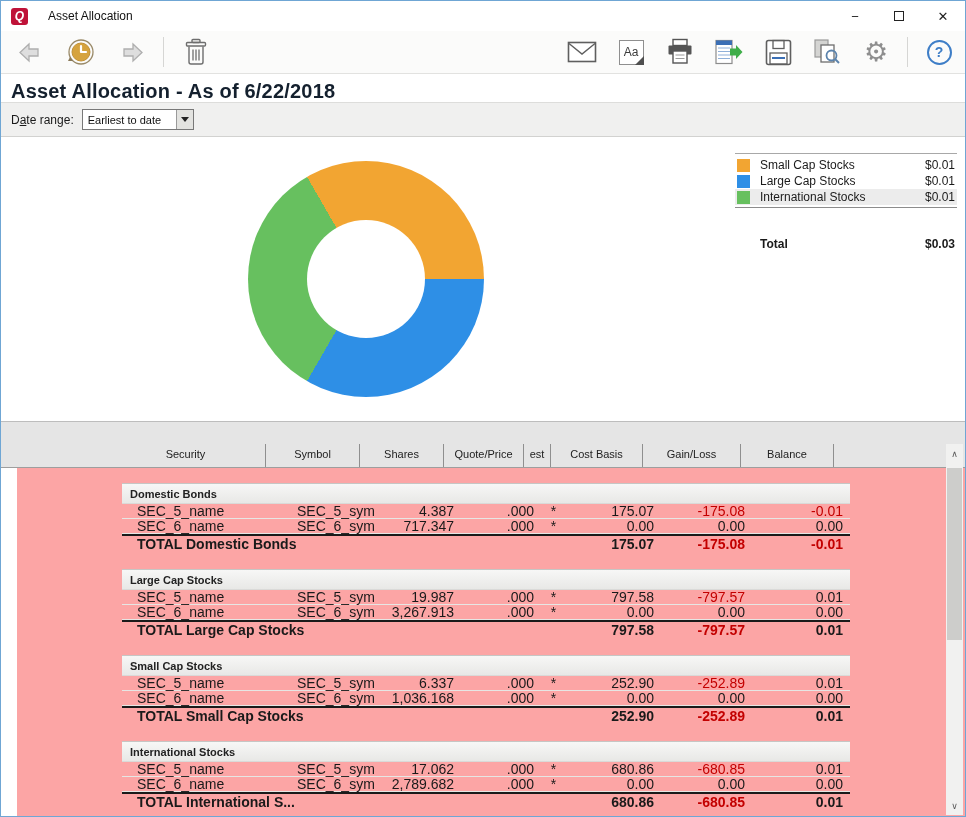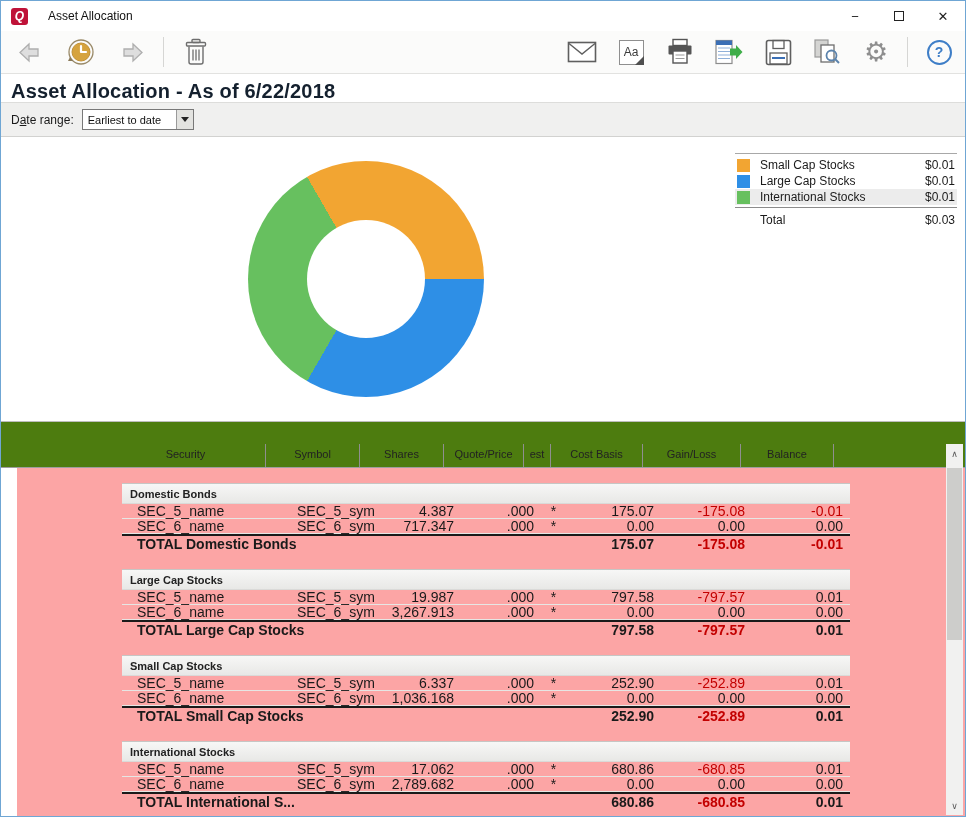--- a/index.html
+++ b/index.html
@@ -39,24 +39,24 @@
   .chart-area { position:absolute; left:0; top:142px; width:100%; height:279px; background:#fff; border-bottom:1px solid #bdbdbd; }
   .donut { position:absolute; left:247px; top:18px; width:236px; height:236px; border-radius:50%; }
   .donut-hole { position:absolute; left:50%; top:50%; width:118px; height:118px; margin:-59px 0 0 -59px; border-radius:50%; background:#fff; }
   .legend { position:absolute; right:8px; top:10px; width:222px; border-top:1px solid #a8a8a8; padding-top:3px; font-size:12px; }
   .legend-row { display:flex; align-items:center; height:16px; padding:0 2px; }
   .legend-row.highlight { background:#ececec; }
   .legend-swatch { width:13px; height:13px; margin-right:10px; flex:0 0 auto; }
   .legend-label { flex:1; color:#1a1a1a; }
   .legend-value { color:#1a1a1a; }
   .legend-divider { height:1px; background:#8c8c8c; margin-top:2px; }
-  .legend-total { display:flex; align-items:center; height:24px; font-weight:normal; padding:0 2px; }
+  .legend-total { display:flex; height:24px; font-weight:bold; padding:0 2px;margin-top:29px; }
   .legend-total .legend-label { padding-left:23px; }
   
-  .table-header { position:absolute; left:0; top:421px; width:100%; height:46px; background:#4d7c0f; border-bottom:1px solid #9e9e9e; display:flex; align-items:flex-end; padding-left:105px; }
+  .table-header { position:absolute; left:0; top:421px; width:100%; height:46px; background:#e5e5e5; border-bottom:1px solid #9e9e9e; display:flex; align-items:flex-end; padding-left:105px; }
   .th-cell { font-size:11px; color:#222; text-align:center; height:23px; line-height:20px; border-right:1px solid #8f8f8f; }
   
   .col-sec{width:160px}.col-sym{width:94px}.col-shares{width:84px}.col-quote{width:80px}
   .col-est{width:27px}.col-cost{width:92px}.col-gain{width:98px}.col-bal{width:93px}
   
   .table-body { position:absolute; left:16px; top:467px; width:100%; height:349px; background:#fca5a5; overflow:hidden; }
   .group { margin:0 131px 17px 105px; }
   .group:first-child { margin-top:15px; }
   .group-header { height:21px; line-height:21px; background:linear-gradient(#f7f7f6,#e8e8e6); border-top:1px solid #c6c6c4; border-bottom:1px solid #dadad8; font-size:11px; font-weight:bold; color:#222; padding-left:8px; }
   .grow { display:flex; height:15px; line-height:15px; font-size:14px; border-bottom:1px solid #e6e6e4; }

